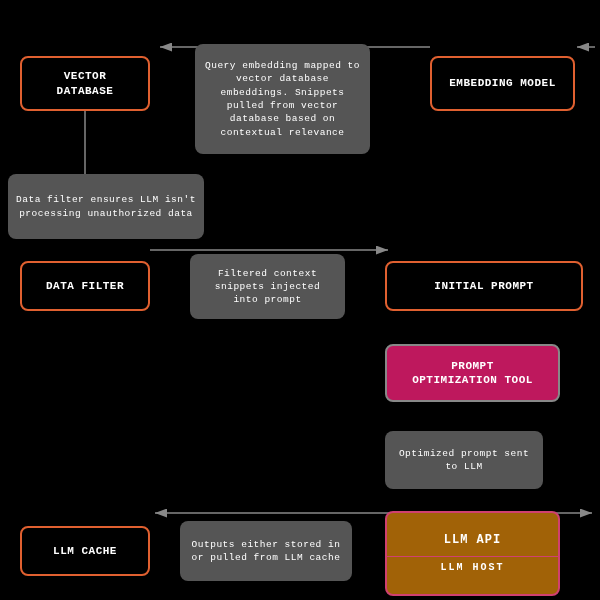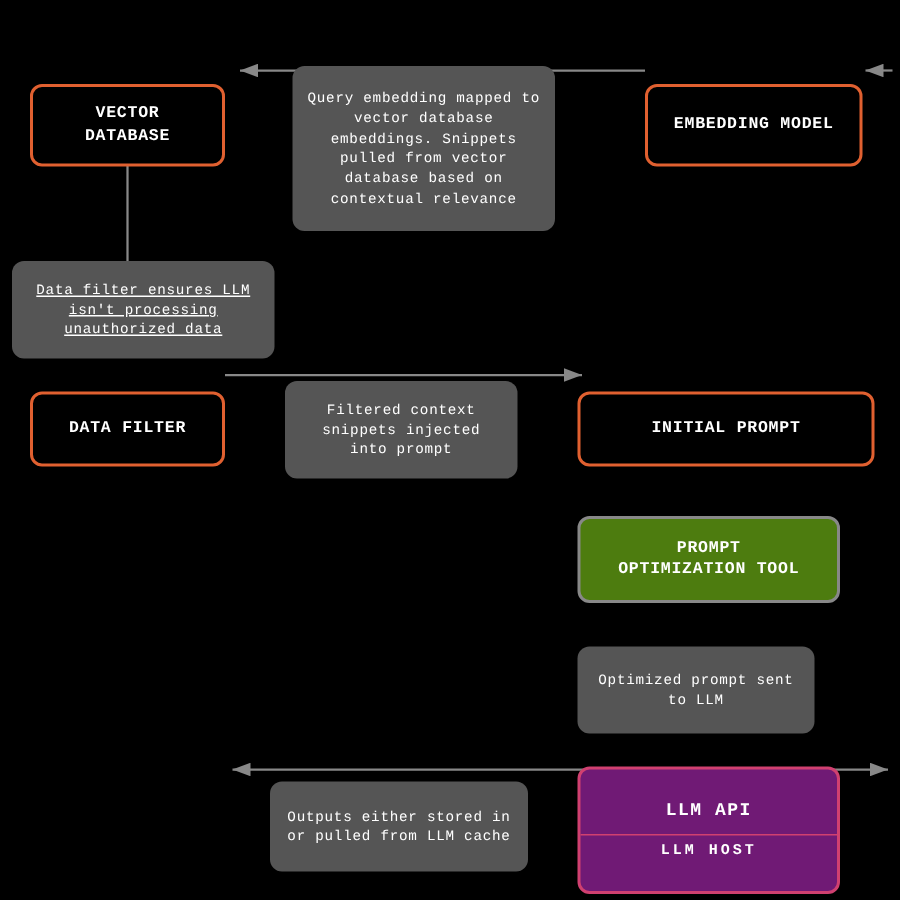--- a/index.html
+++ b/index.html
@@ -30,34 +30,34 @@
       margin-top: 36px;
     }
     .node-orange {
       border: 2px solid #e06030;
       color: #fff;
       background: #000;
     }
     .node-pink {
       border: 2px solid #d04070;
       color: #fff;
-      background: #701a75;
+      background: #a16207;
     }
     .node-dark {
       background: #555;
       color: #fff;
       border: none;
       font-weight: normal;
       font-size: 10px;
       line-height: 1.4;
     }
     .node-plain {
       border: 2px solid #888;
       color: #fff;
-      background: #4d7c0f;
+      background: #be185d;
     }
     .label-text {
       padding: 6px 8px;
     }
     svg.arrows {
       position: absolute;
       top: 0; left: 0;
       width: 600px;
       height: 600px;
       pointer-events: none;
@@ -106,21 +106,21 @@
 
   <div class="node node-orange" style="left:430px; top:20px; width:145px; height:55px;">
     <span class="label-text">EMBEDDING
 MODEL</span>
   </div>
 
   <div class="node node-dark" style="left:195px; top:8px; width:175px; height:110px; padding:8px; font-size:9.5px;">
     <span>Query embedding mapped to vector database embeddings. Snippets pulled from vector database based on contextual relevance</span>
   </div>
 
-  <div class="node node-dark" style="left:8px; top:138px; width:175px; height:65px; padding:8px; font-size:9.5px;text-decoration:underline;">
+  <div class="node node-dark" style="left:8px; top:138px; width:196px; height:65px; padding:8px; font-size:9.5px;">
     <span>Data filter ensures LLM isn't processing unauthorized data</span>
   </div>
 
   <div class="node node-orange" style="left:20px; top:225px; width:130px; height:50px;">
     <span class="label-text">DATA FILTER</span>
   </div>
 
   <div class="node node-dark" style="left:190px; top:218px; width:155px; height:65px; padding:18px; font-size:9.5px;">
     <span>Filtered context snippets injected into prompt</span>
   </div>
@@ -131,20 +131,23 @@
 
   <div class="node node-plain" style="left:385px; top:308px; width:175px; height:58px;">
     <span class="label-text" style="white-space:pre-line;">PROMPT
 OPTIMIZATION TOOL</span>
   </div>
 
   <div class="node node-dark" style="left:385px; top:395px; width:158px; height:58px; padding:8px; font-size:9.5px;">
     <span>Optimized prompt sent to LLM</span>
   </div>
 
+  <div class="node node-orange" style="left:20px; top:490px; width:130px; height:50px;">
+    <span class="label-text">LLM CACHE</span>
+  </div>
 
   <div class="node node-dark" style="left:180px; top:485px; width:172px; height:60px; padding:8px; font-size:9.5px;">
     <span>Outputs either stored in or pulled from LLM cache</span>
   </div>
 
   <div class="node node-pink" style="left:385px; top:475px; width:175px; height:85px; flex-direction:column; gap:4px;">
     <span style="font-size:12px; font-weight:bold; letter-spacing:1px;">LLM API</span>
     <div style="border-top:1px solid #d04070; width:100%; margin-top:4px;"></div>
     <span style="font-size:10px; letter-spacing:2px; color:#fff;">LLM  HOST</span>
   </div>

